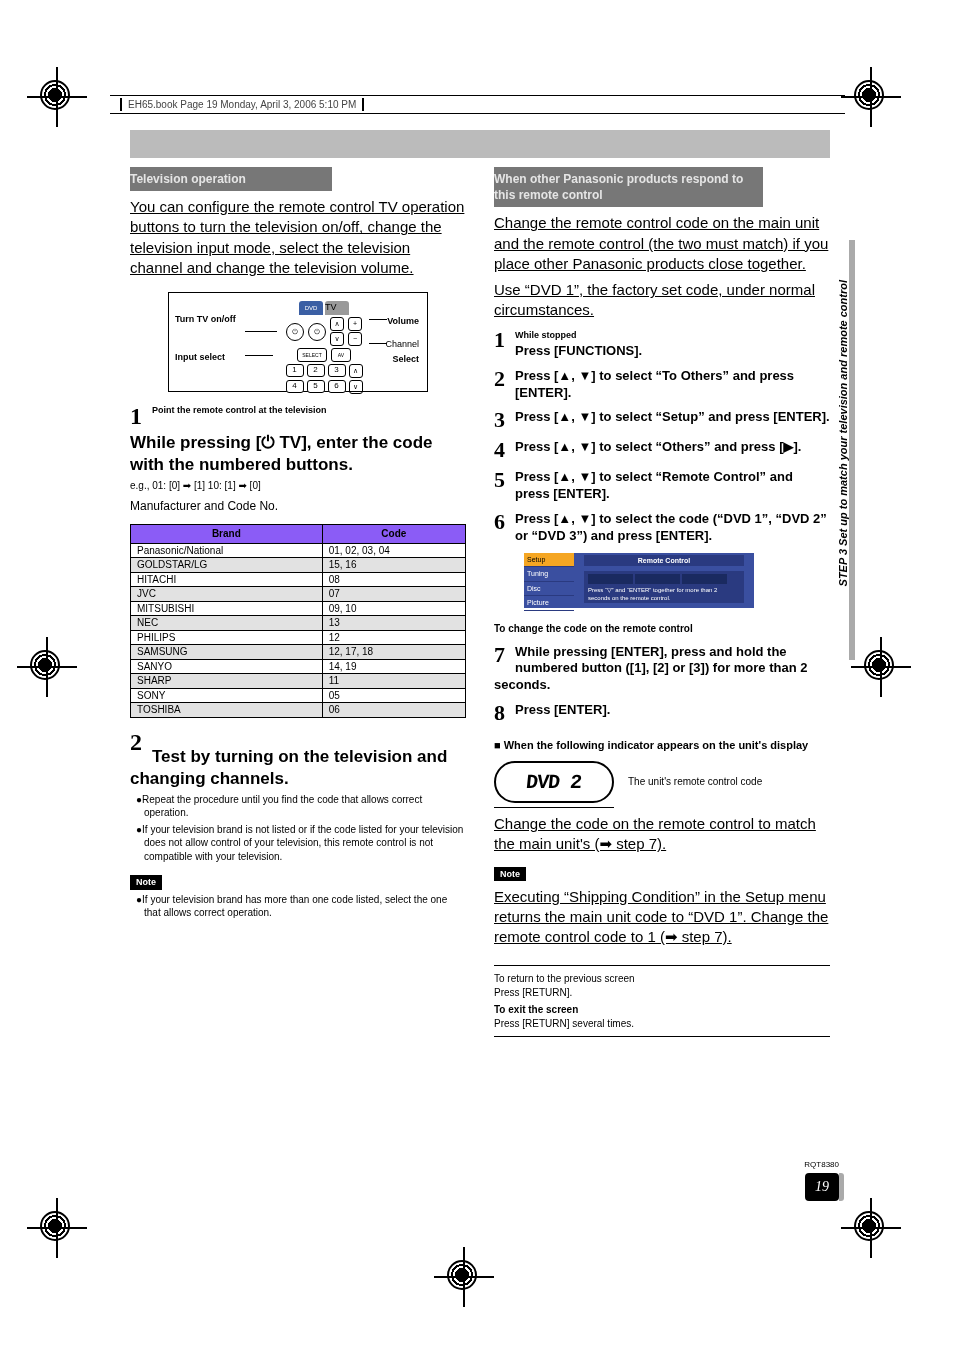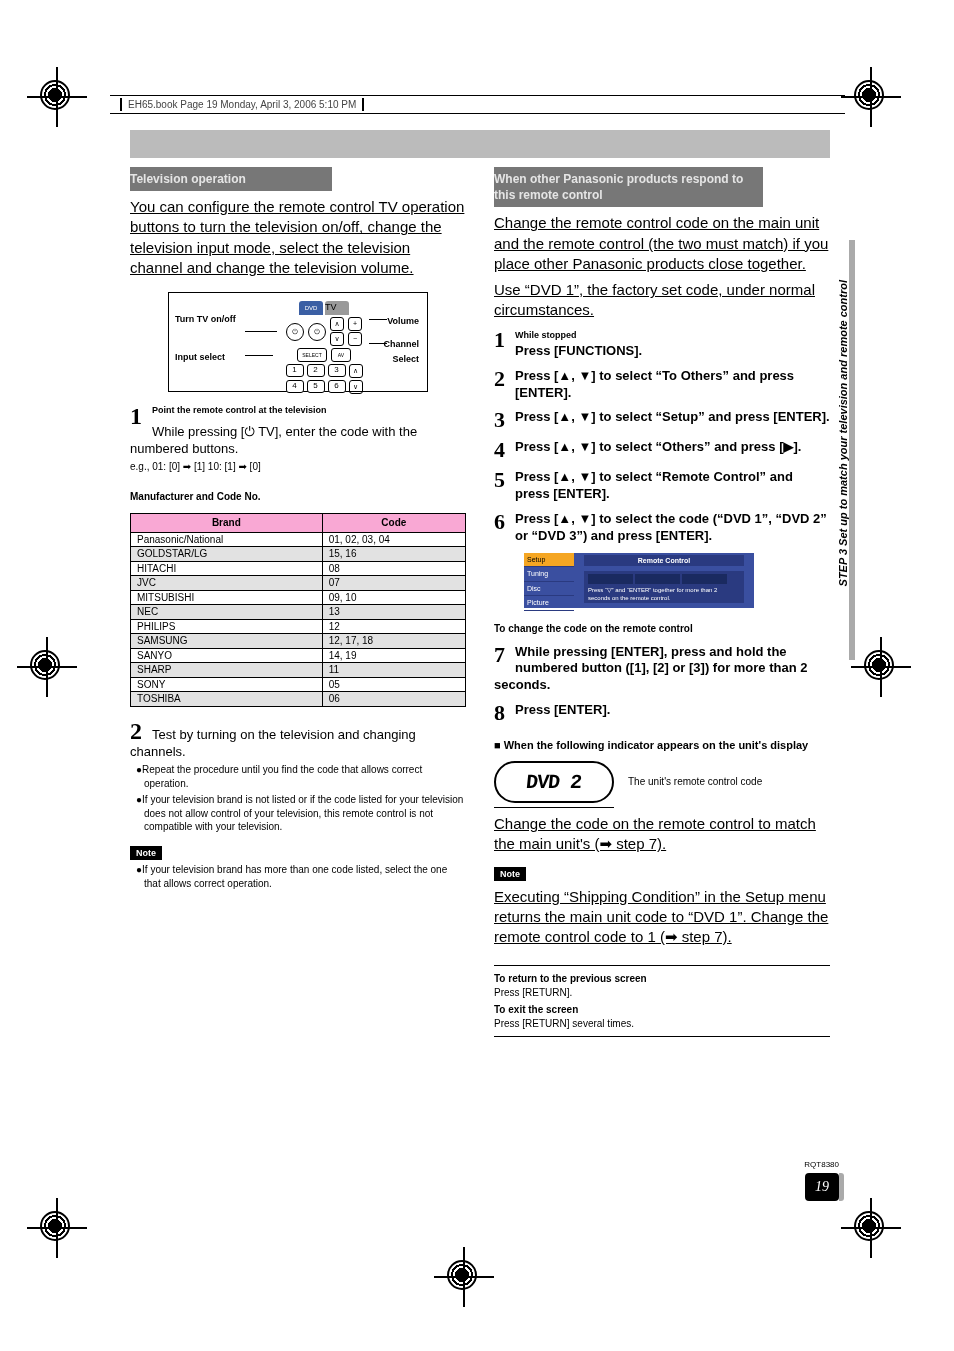--- a/index.html
+++ b/index.html
@@ -20,43 +20,43 @@
   .gray-strip { position:absolute; top:130px; left:130px; width:700px; height:28px; background:#bbb; }
 
   .sec-bar { background:#777; color:#e5e5e5; font-weight:bold; font-size:12px; padding:4px 0; margin-top:12px; display:inline-block; min-width:60%;}
   .sec-bar.right { display:block; width:80%; }
   .para { font-size:15px; margin-top:6px;text-decoration:underline; }
 
   .diagram-box { border:1px solid #000; margin:14px auto 10px; width:260px; height:100px; position:relative; font-size:9px;}
   .label-l1{position:absolute;left:6px;top:20px;font-weight:bold}
   .label-l2{position:absolute;left:6px;top:58px;font-weight:bold}
   .label-r1{position:absolute;right:8px;top:22px;font-weight:bold}
-  .label-r2{position:absolute;right:8px;top:45px;font-weight:bold}
+  .label-r2{position:absolute;right:8px;top:45px;font-weight:normal}
   .label-r3{position:absolute;right:8px;top:60px;font-weight:bold}
   .remote-mock{position:absolute;left:110px;top:8px;width:90px;height:86px;display:flex;flex-direction:column;align-items:center;gap:2px}
   .tab{width:24px;height:14px;border-radius:3px 3px 0 0}
   .tabs{display:flex;gap:2px}.tab.blue{background:#3b5fa4;color:#fff;font-size:6px;display:flex;align-items:center;justify-content:center}.tab.gray{background:#999}
   .pwrrow{display:flex;gap:4px;align-items:center}
   .circ{width:18px;height:18px;border:1px solid #000;border-radius:50%;display:flex;align-items:center;justify-content:center;font-size:7px}
   .sqbtn{width:14px;height:14px;border:1px solid #000;border-radius:3px;font-size:7px;display:flex;align-items:center;justify-content:center}
   .numrow{display:flex;gap:3px}
   .numbtn{width:18px;height:13px;border:1px solid #000;border-radius:3px;background:#fff;font-size:8px;display:flex;align-items:center;justify-content:center}
   .hairline{position:absolute;background:#000;height:1px}
 
   .bignum { font-size:24px; font-weight:bold; font-family:"Times New Roman",serif; float:left; margin-right:10px; line-height:1;}
   .step-block { margin-top:12px; overflow:hidden; }
   .step-sub { font-size:9px; font-weight:bold; }
-  .step-title { font-size:13px; font-weight:normal; margin-top:8px; line-height:1.3;}
+  .step-title { font-size:17px; font-weight:bold; margin-top:16px; line-height:1.3;}
   .step-eg { font-size:10px; margin-top:2px;}
 
   table.codes { width:100%; border-collapse:collapse; margin-top:10px; font-size:10px;}
-  table.codes th { background:#f9a8d4; font-weight:bold; text-align:center; border:1px solid #000; padding:2px 6px;}
+  table.codes th { background:#8b5cf6; font-weight:bold; text-align:center; border:1px solid #000; padding:2px 6px;}
   table.codes td { border:1px solid #000; padding:0 6px; }
   table.codes tr:nth-child(odd) td { background:#e2e2e2; }
-  .table-caption{font-size:10px;font-weight:bold;margin-top:16px}
+  .table-caption{font-size:12px;font-weight:normal;margin-top:6px}
 
   .bullet { text-indent:-8px; padding-left:14px; margin-top:3px; font-size:10px;}
   .note-tag { display:inline-block; background:#000; color:#fff; font-size:9px; padding:1px 6px; margin-top:12px; font-weight:bold;}
 
   .right-step { margin-top:8px; overflow:hidden; }
   .right-step .bignum { font-size:22px; }
   .right-step .text { font-size:13px; font-weight:bold; line-height:1.3;}
   .right-step .sub { font-size:9px; font-weight:bold; display:block; margin-bottom:2px;}
 
   .menu-shot { margin:8px 0 8px 30px; width:230px; height:55px; background:#3a4fa0; position:relative; font-size:7px; color:#fff;}
@@ -283,21 +283,21 @@
         </div>
       <div style="font-size:10px">The unit's remote control code</div>
     </div>
     <div style="width:120px;height:1px;background:#000;margin-bottom:6px"></div>
 
     <div class="para">Change the code on the remote control to match the main unit's (➡ step 7).</div>
     <div class="note-tag">Note</div>
     <div class="para">Executing “Shipping Condition” in the Setup menu returns the main unit code to “DVD 1”. Change the remote control code to 1 (➡ step 7).</div>
 
     <div style="border-top:1px solid #000;margin-top:18px;padding-top:6px">
-      <div style="font-size:10px;font-weight:bold">To return to the previous screen</div>
+      <div style="font-size:10px;font-weight:normal">To return to the previous screen</div>
       <div style="font-size:10px">Press [RETURN].</div>
       <div style="font-size:10px;font-weight:bold;margin-top:4px">To exit the screen</div>
       <div style="font-size:10px;border-bottom:1px solid #000;padding-bottom:6px">Press [RETURN] several times.</div>
     </div>
   </div>
 </div>
 
 <div class="rqt">RQT8380</div>
 <div class="page-badge">19</div>
 

